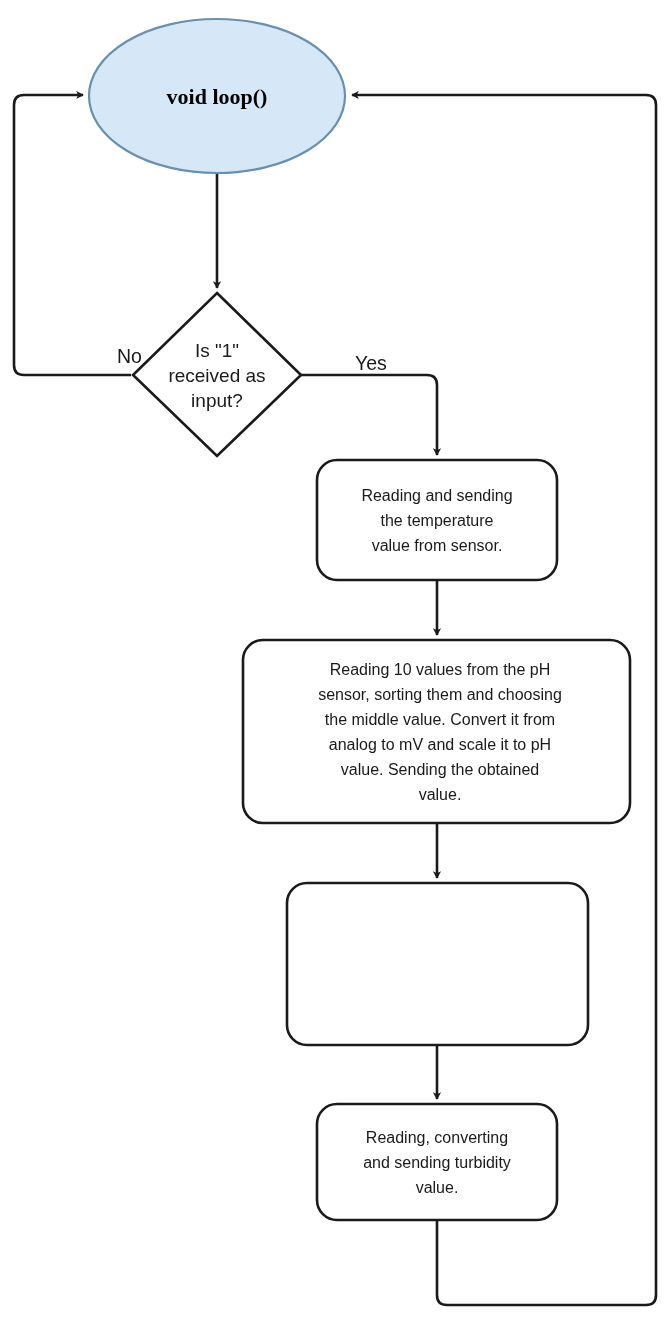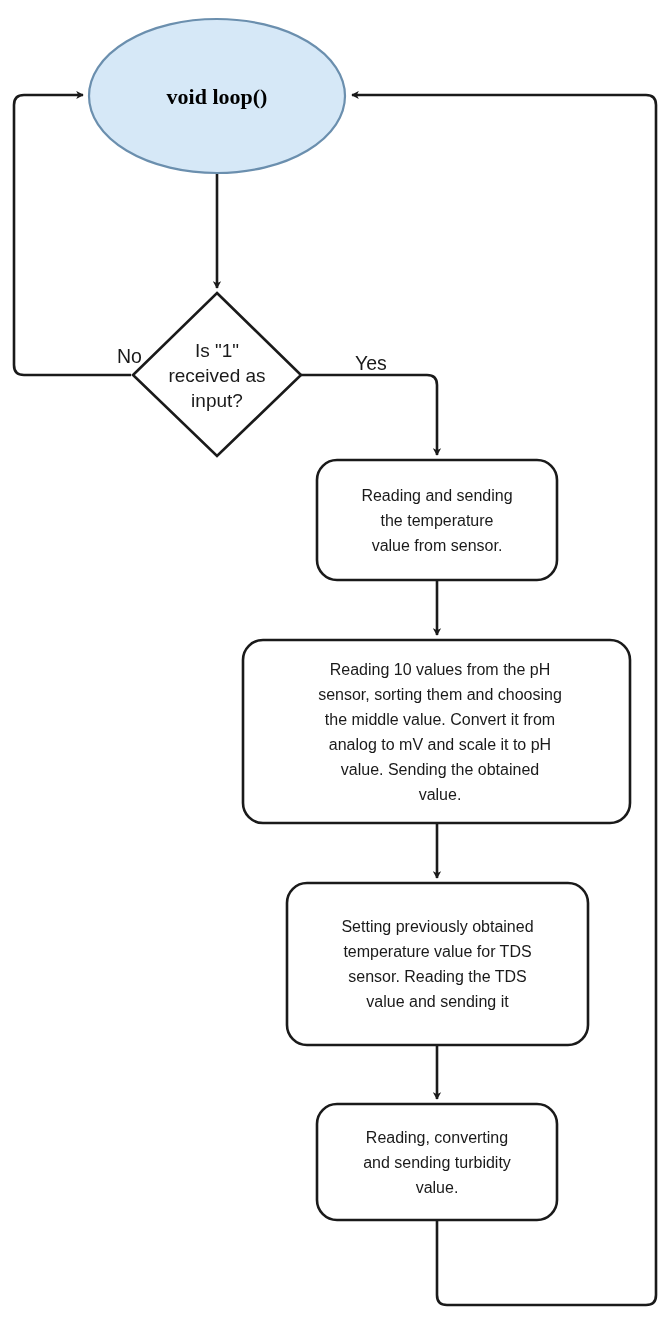--- a/index.html
+++ b/index.html
@@ -103,24 +103,20 @@
 the temperature
 value from sensor.</div>
 
   <div class="node-label" style="left:243px; top:640px; width:394px; height:183px; padding:0 8px;text-align:center;">Reading 10 values from the pH
 sensor, sorting them and choosing
 the middle value. Convert it from
 analog to mV and scale it to pH
 value. Sending the obtained
 value.</div>
 
-  <div class="node-label" style="left:287px; top:883px; width:301px; height:162px; padding:0 8px;">Setting previously obtained
-temperature value for TDS
-sensor. Reading the TDS
-value and sending it</div>
 
   <div class="node-label" style="left:317px; top:1104px; width:240px; height:116px; padding:0 8px;border-radius:6px;">Reading, converting
 and sending turbidity
 value.</div>
 
   <div class="edge-label" style="left:72px; top:345px;margin-left:45px;">No</div>
 
   <div class="edge-label" style="left:355px; top:345px;margin-top:7px;">Yes</div>
 
 </div>

